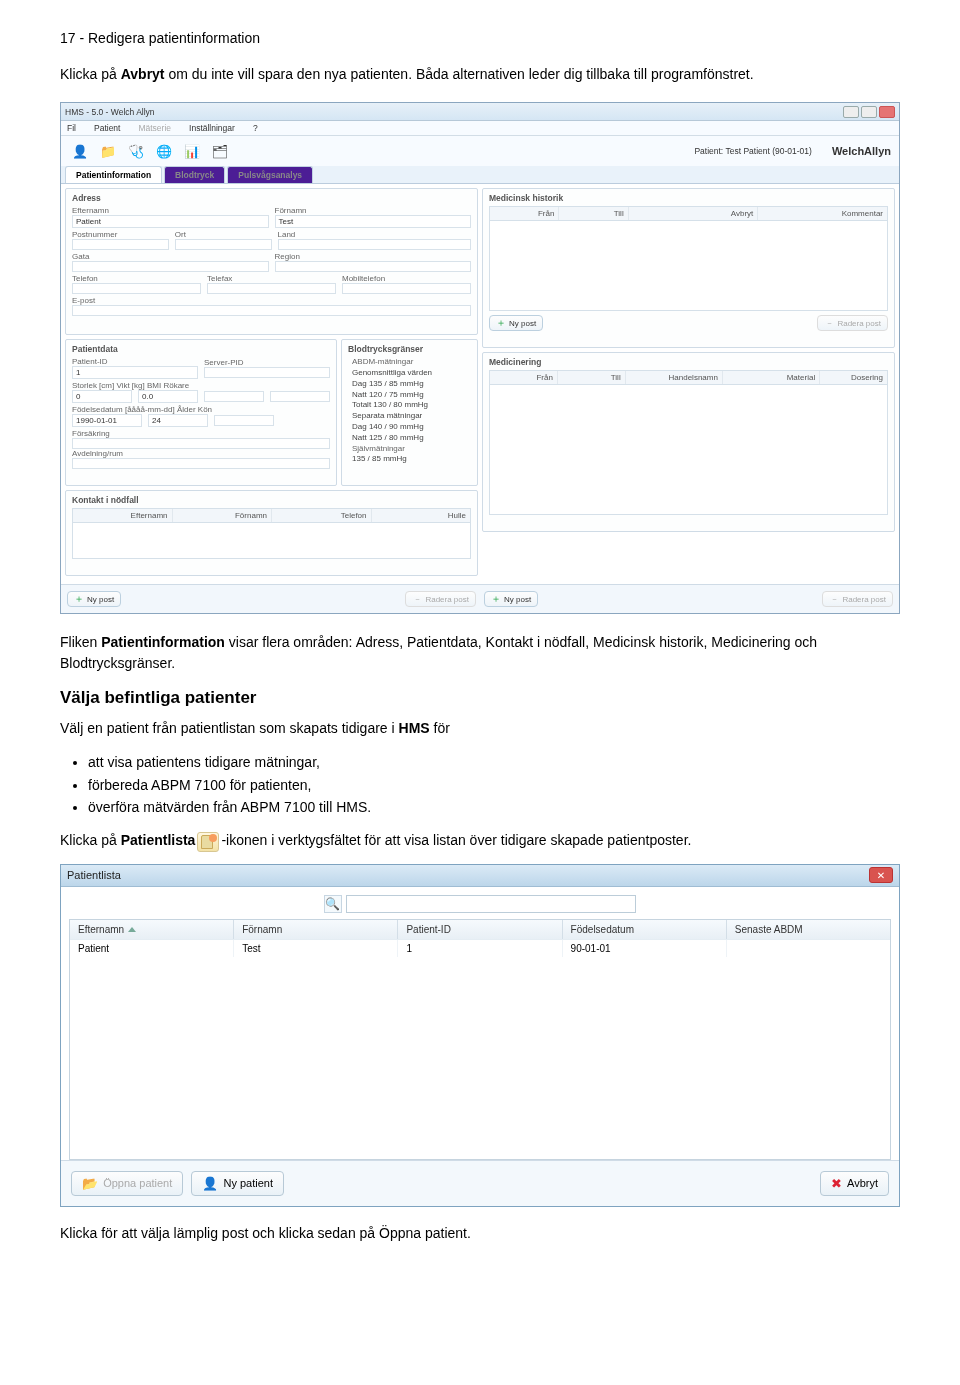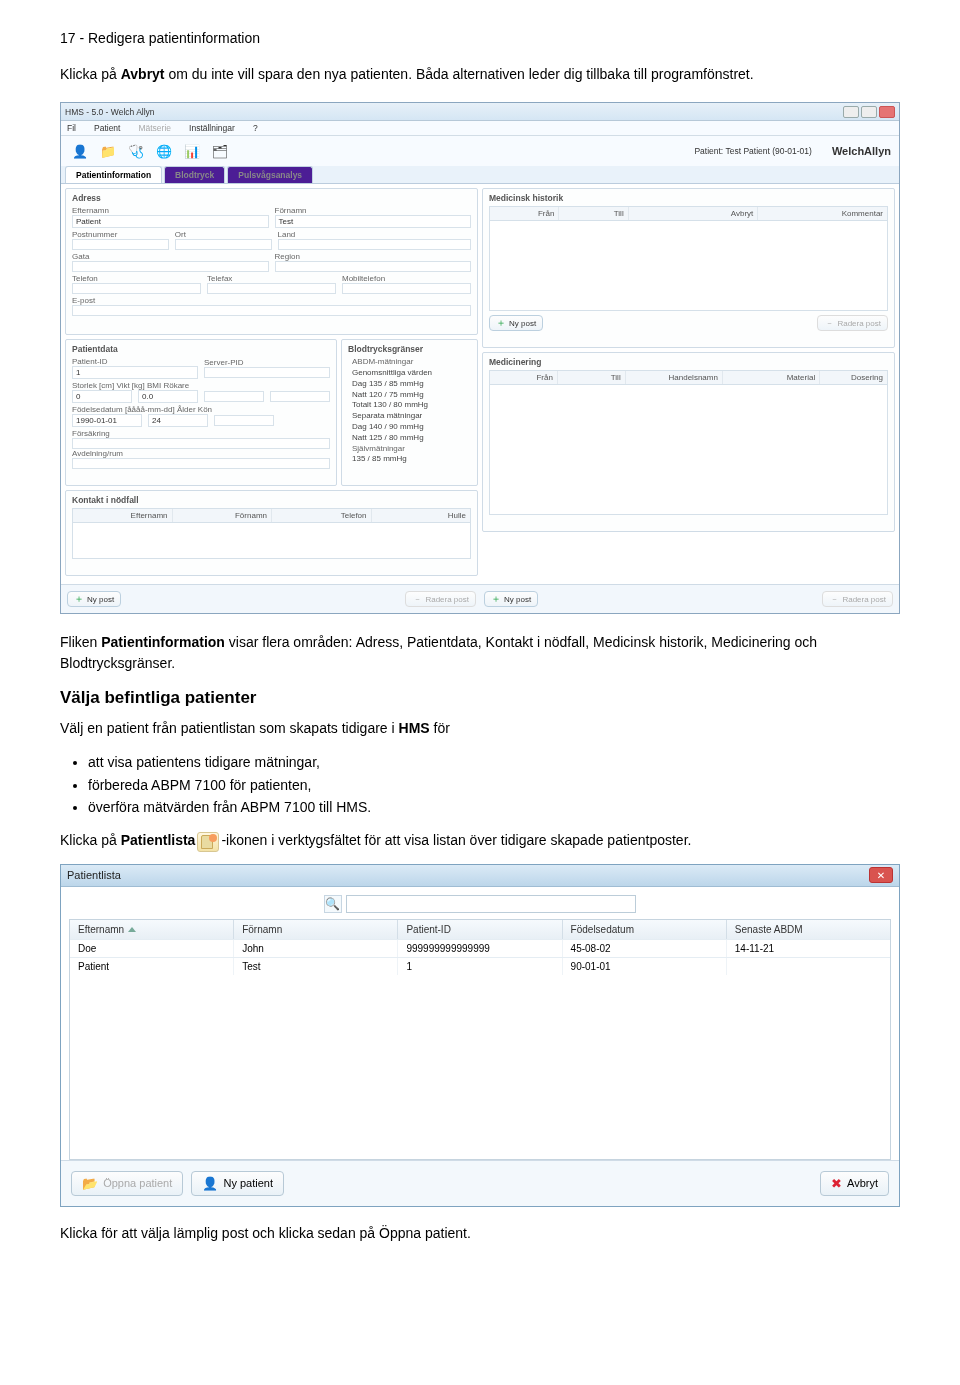--- a/index.html
+++ b/index.html
@@ -376,27 +376,20 @@
           <span>Efternamn</span>
           <span class="sort-tri"></span>
         </div>
       <div class="pl-th">Förnamn</div>
       <div class="pl-th">Patient-ID</div>
       <div class="pl-th">Födelsedatum</div>
       <div class="pl-th">Senaste ABDM</div>
     </div>
     <div class="pl-tbody">
       <div class="pl-row">
-        <div class="pl-td">Doe</div>
-        <div class="pl-td">John</div>
-        <div class="pl-td">999999999999999</div>
-        <div class="pl-td">45-08-02</div>
-        <div class="pl-td">14-11-21</div>
-      </div>
-      <div class="pl-row">
         <div class="pl-td">Patient</div>
         <div class="pl-td">Test</div>
         <div class="pl-td">1</div>
         <div class="pl-td">90-01-01</div>
         <div class="pl-td"></div>
       </div>
     </div>
   </div>
   <div class="pl-foot">
     <div class="pl-btn dim">

